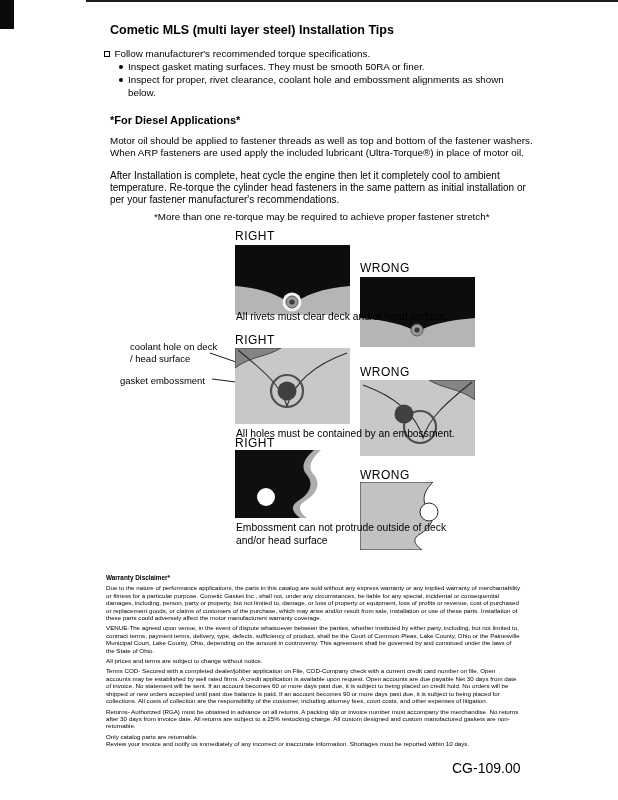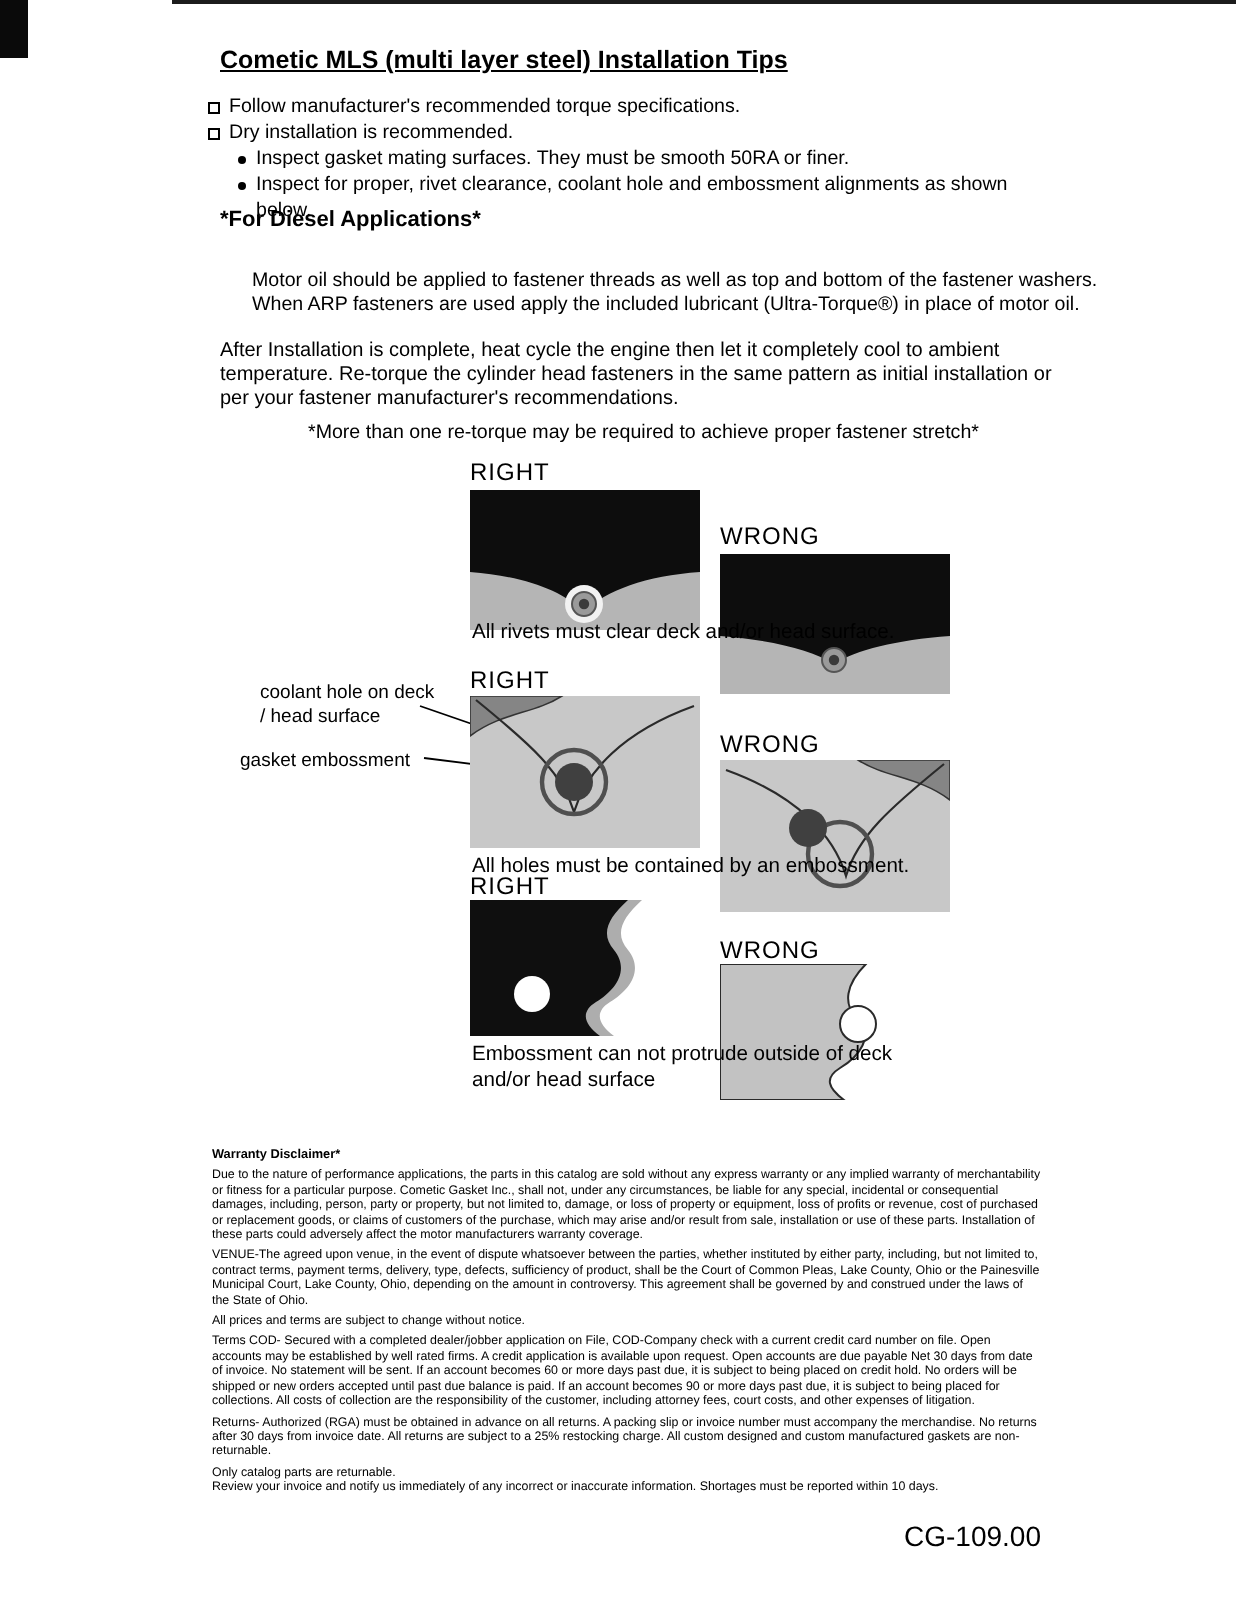--- a/index.html
+++ b/index.html
@@ -6,31 +6,31 @@
   body {
     width:618px; height:800px; position:relative; overflow:hidden;
     background:#ffffff; color:#000;
     font-family:"Liberation Sans", sans-serif;
   }
   .top-edge { position:absolute; top:0; left:86px; width:532px; height:2px; background:#1c1c1c; }
   .corner   { position:absolute; top:0; left:0; width:14px; height:29px; background:#0a0a0a; }
 
   .title {
     position:absolute; left:110px; top:23px;
-    font-size:12.5px; font-weight:bold; text-decoration:underline; white-space:nowrap;
+    font-size:12.5px; font-weight:bold; white-space:nowrap;
   }
 
   .tips { position:absolute; left:104px; top:47px; width:424px; font-size:9.8px; line-height:13px; }
   .tip  { display:flex; align-items:flex-start; }
   .tip.sub { margin-left:15px; }
   .m-square { flex:none; width:3.5px; height:3.5px; border:1px solid #000; margin:4px 5px 0 0; }
   .m-dot    { flex:none; width:4px; height:4px; background:#000; border-radius:50%; margin:4.5px 5px 0 0; }
 
-  .diesel-h { position:absolute; left:110px; top:104px; font-size:11px; font-weight:bold; }
-  .p1   { position:absolute; left:126px; top:135px; width:424px; font-size:9.8px; line-height:12px; }
+  .diesel-h { position:absolute; left:110px; top:114px; font-size:11px; font-weight:bold; }
+  .p1   { position:absolute; left:110px; top:135px; width:424px; font-size:9.8px; line-height:12px; }
   .p2   { position:absolute; left:110px; top:170px; width:424px; font-size:10px; line-height:12px; }
   .note { position:absolute; left:110px; top:211px; width:424px; font-size:9.8px;margin-left:44px; }
 
   .dlabel { position:absolute; width:115px; text-align:left; font-size:12px; letter-spacing:0.5px; }
   .colL { left:235px; } .colR { left:360px;margin-top:32px; }
   .row1 { top:229px; } .row2 { top:333px; } .row3 { top:436px; }
 
   .dimg { position:absolute; width:115px; }
   .dimg svg { display:block; }
   .img-r1 { top:245px; height:70px; }
@@ -58,24 +58,20 @@
 
   <div class="top-edge"></div>
   <div class="corner"></div>
 
   <div class="title">Cometic MLS (multi layer steel) Installation Tips</div>
 
   <div class="tips">
     <div class="tip">
       <span class="m-square"></span>
       <span>Follow manufacturer's recommended torque specifications.</span>
-    </div>
-    <div class="tip">
-      <span class="m-square"></span>
-      <span>Dry installation is recommended.</span>
     </div>
     <div class="tip sub">
       <span class="m-dot"></span>
       <span>Inspect gasket mating surfaces.  They must be smooth 50RA or finer.</span>
     </div>
     <div class="tip sub">
       <span class="m-dot"></span>
       <span>Inspect for proper, rivet clearance, coolant hole and embossment alignments as shown below.</span>
     </div>
   </div>

